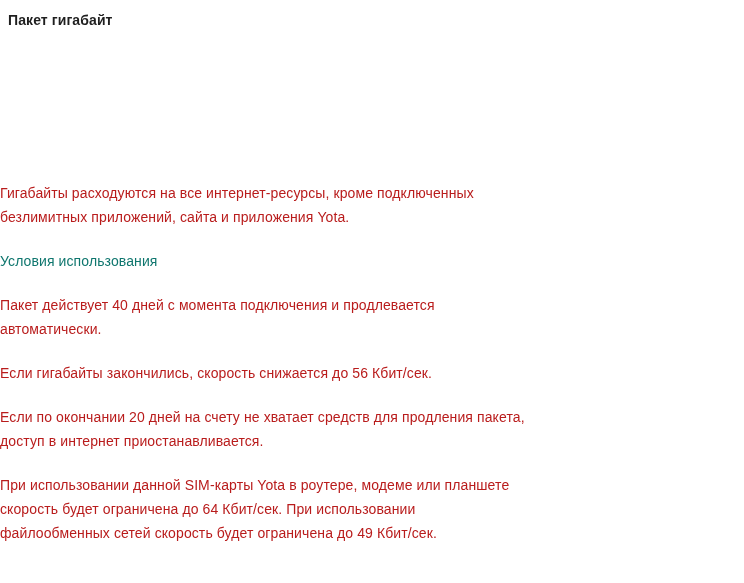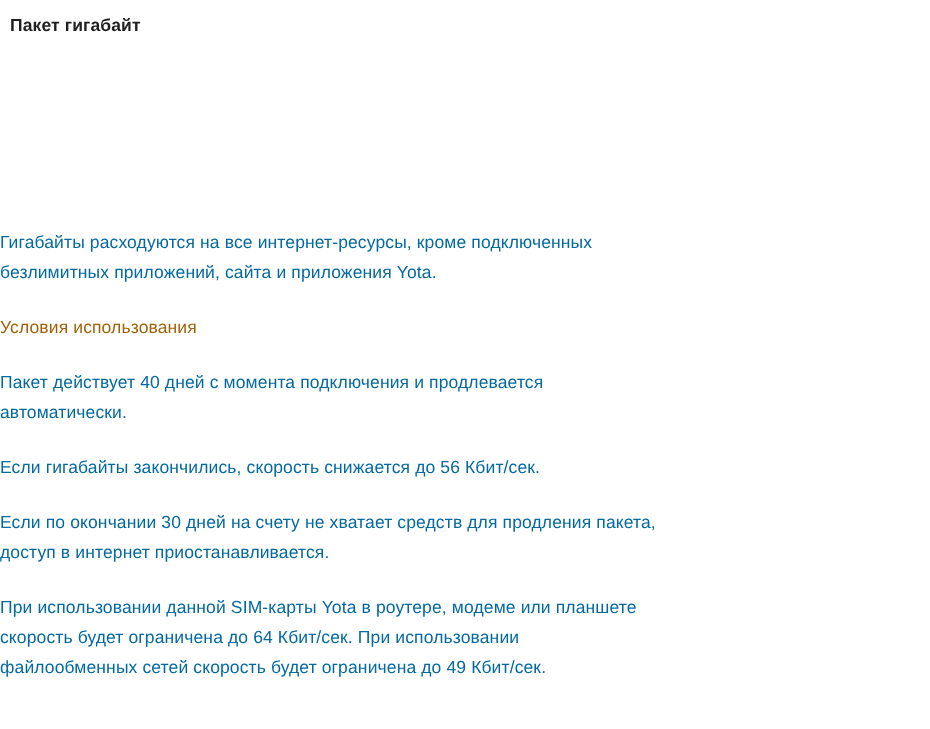--- a/index.html
+++ b/index.html
@@ -37,26 +37,26 @@
   }
   .definition-col {
     flex: 1 1 auto;
     padding-right: 8px;
     box-sizing: border-box;
   }
   .definition-col p {
     margin: 0 0 20px 0;
     font-size: 14px;
     line-height: 24px;
-    color: #0369a1;
+    color: #b91c1c;
     white-space: pre-line;
     letter-spacing: 0.1px;
   }
   .definition-col p.subheading {
-    color: #a16207;
+    color: #0f766e;
   }
 </style>
 </head>
 <body>
 
 <div class="page">
   <div class="spec-row">
 
     <div class="term-col">
       <div class="term">Пакет гигабайт</div>
@@ -67,21 +67,21 @@
 безлимитных приложений, сайта и приложения Yota.</p>
 
 
       <p class="subheading">Условия использования</p>
 
       <p>Пакет действует 40 дней с момента подключения и продлевается
 автоматически.</p>
 
       <p>Если гигабайты закончились, скорость снижается до 56 Кбит/сек.</p>
 
-      <p>Если по окончании 30 дней на счету не хватает средств для продления пакета,
+      <p>Если по окончании 20 дней на счету не хватает средств для продления пакета,
 доступ в интернет приостанавливается.</p>
 
       <p>При использовании данной SIM-карты Yota в роутере, модеме или планшете
 скорость будет ограничена до 64 Кбит/сек. При использовании
 файлообменных сетей скорость будет ограничена до 49 Кбит/сек.</p>
 
     </div>
 
   </div>
 </div>

